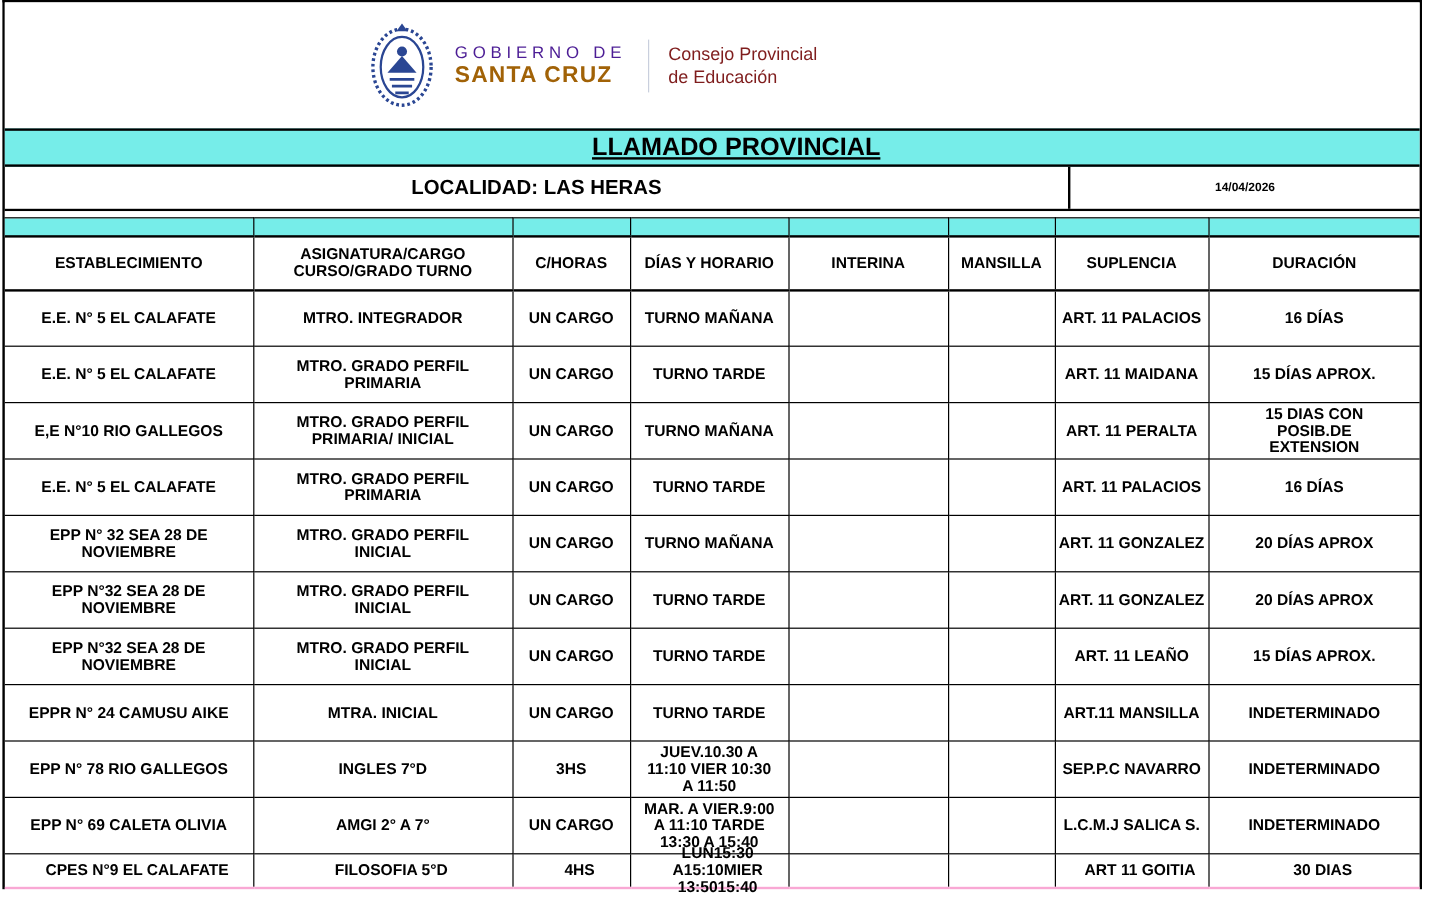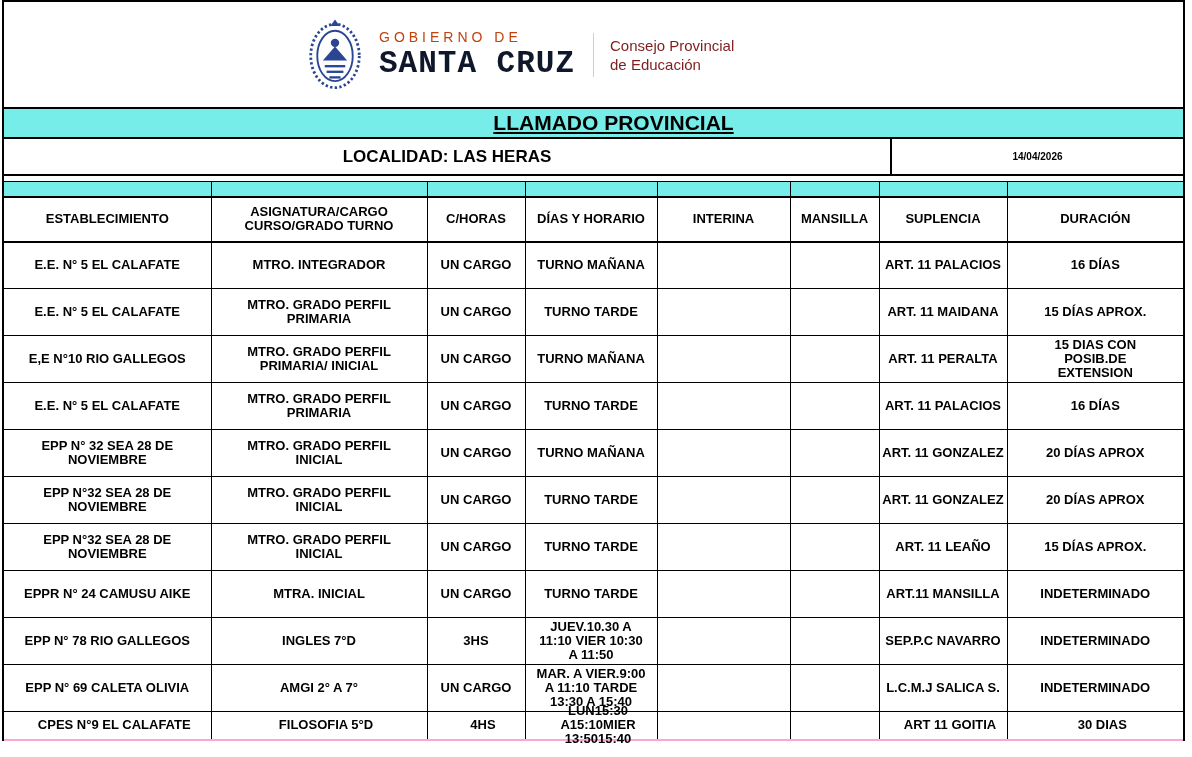--- a/index.html
+++ b/index.html
@@ -12,22 +12,22 @@
     position:absolute; left:2px; top:0; width:1183px;
     border:2px solid #000; border-bottom:none; background:#fff;
   }
   
   .logo-band {
     height:105px; background:#fff; display:flex; align-items:center;
     padding-left:303px;
   }
   .coat { width:56px; height:78px; flex:0 0 auto; }
   .gob-block { margin-left:16px; }
-  .gob-line1 { font-size:14px; letter-spacing:4px; color:#c2410c; font-weight:500; }
-  .gob-line2 { font-size:31px; letter-spacing:1px; color:#0f172a; font-weight:800; margin-top:1px;font-family:Liberation Mono, monospace; }
+  .gob-line1 { font-size:14px; letter-spacing:4px; color:#4c1d95; font-weight:500; }
+  .gob-line2 { font-size:19px; letter-spacing:1px; color:#a16207; font-weight:800; margin-top:1px; }
   .vdivider { width:1px; height:44px; background:#c9cfdd; margin:0 16px 0 18px; }
   .consejo { font-size:15px; line-height:19px; color:#7f1d1d; white-space:pre-line; font-weight:500; }
   
   .title-band {
     height:32px; background:#76ede9; border-top:2px solid #000; border-bottom:2px solid #000;
     display:flex; align-items:center; justify-content:center;padding-left:40px;
   }
   .title-band .title {
     font-size:21px; font-weight:bold; text-decoration:underline;
     text-decoration-thickness:2px; text-underline-offset:2px;

